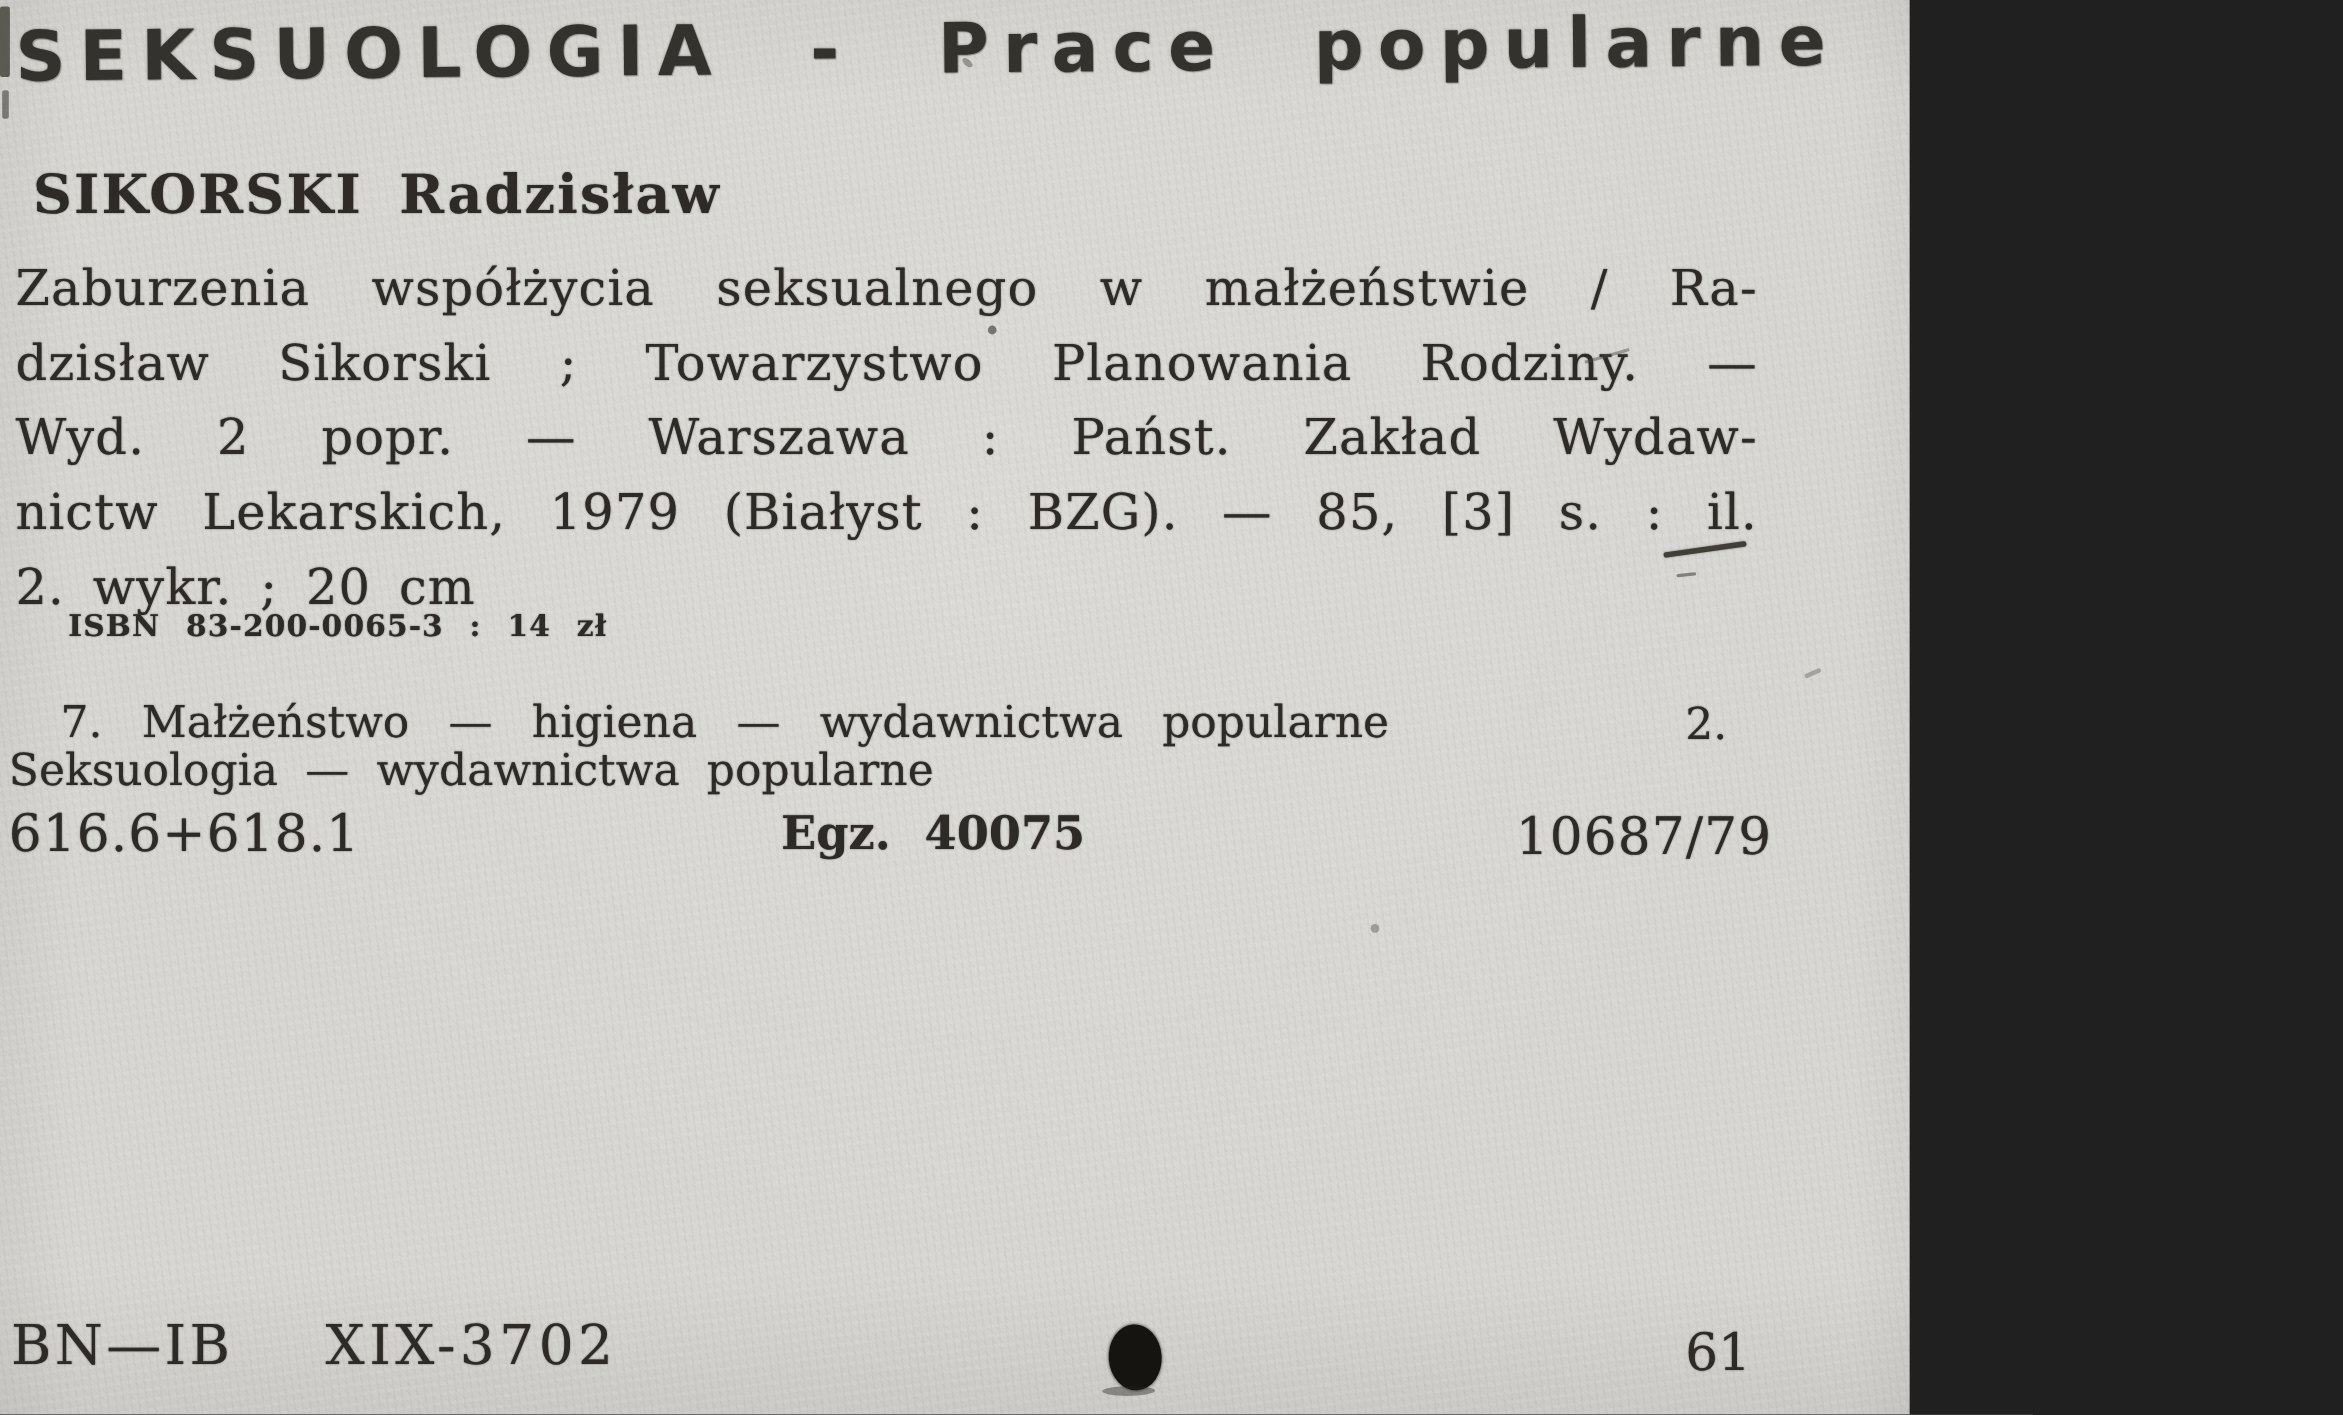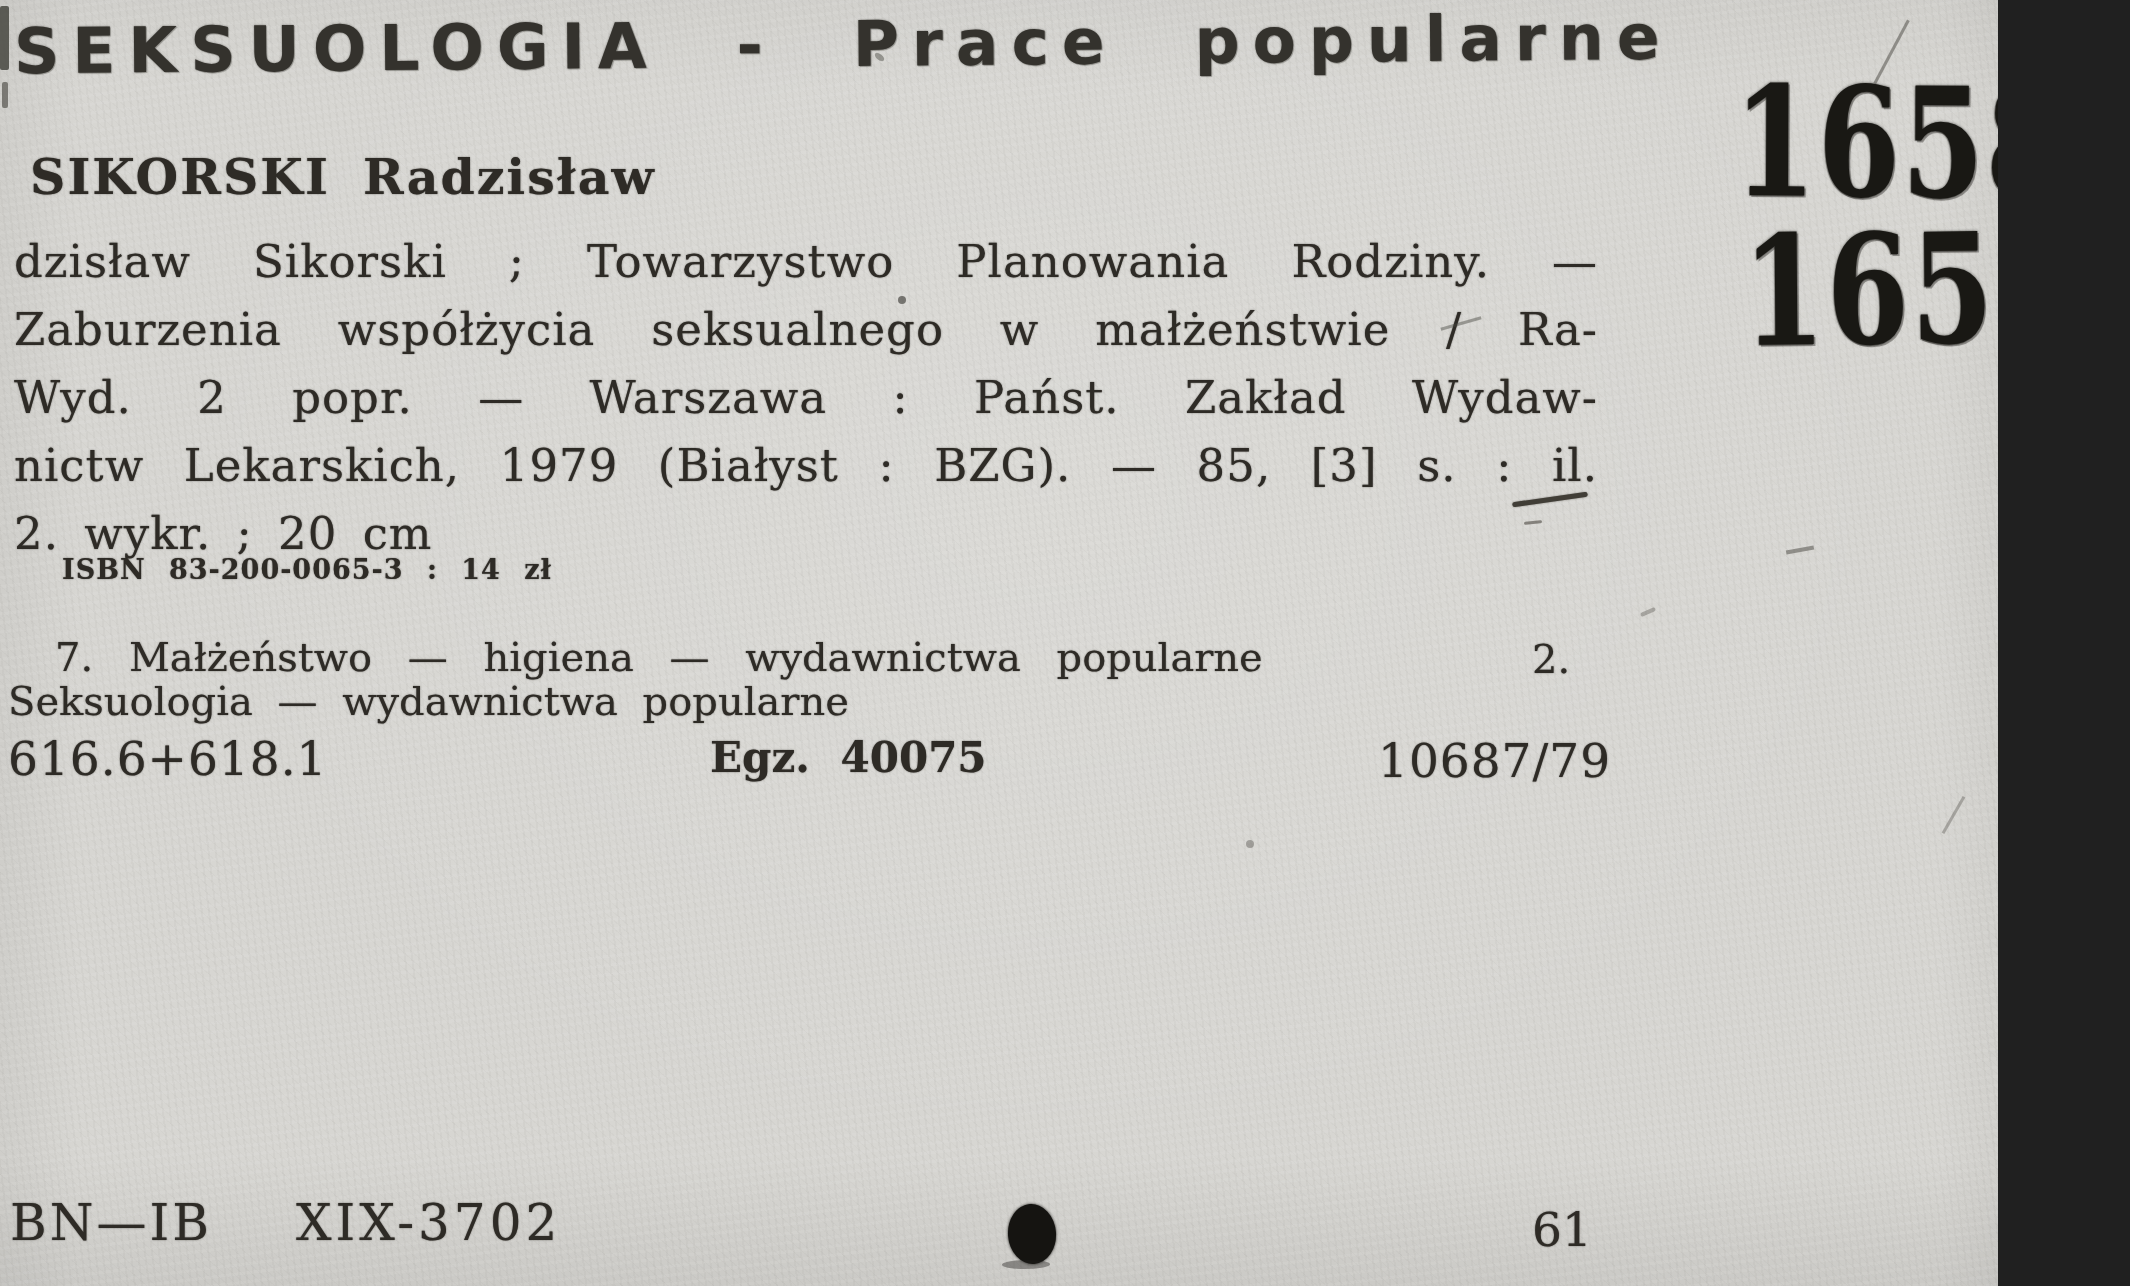--- a/index.html
+++ b/index.html
@@ -1,17 +1,17 @@
 <!DOCTYPE html>
 <html><head>
 <meta charset="utf-8">
 <style>
   html,body{margin:0;padding:0;background:#202020;}
   .card{
-    position:relative;width:1998px;height:1286px;overflow:hidden;
+    position:relative;width:1736px;height:1286px;overflow:hidden;
     background:
       radial-gradient(ellipse at 52% 38%, rgba(255,255,255,.10), rgba(255,255,255,0) 62%),
       linear-gradient(180deg, rgba(0,0,0,.03), rgba(0,0,0,0) 7%, rgba(0,0,0,0) 90%, rgba(0,0,0,.06)),
       linear-gradient(90deg, rgba(0,0,0,.04), rgba(0,0,0,0) 4%, rgba(0,0,0,0) 97%, rgba(0,0,0,.03)),
       #d7d6d2;
     font-family:"DejaVu Serif", serif;
     color:#2e2b26;
   }
   .grain{
     position:absolute;inset:0;pointer-events:none;
@@ -94,22 +94,22 @@
   <div class="grain artifact"></div>
 
   <div class="header">SEKSUOLOGIA - Prace popularne</div>
 
   <div class="stamp stamp-1">16588</div>
   <div class="stamp stamp-2">16587</div>
 
   <div class="author typed">SIKORSKI Radzisław</div>
 
   <div class="desc">
+    <div class="ln typed">Zaburzenia współżycia seksualnego w małżeństwie / Ra-</div>
     <div class="ln typed">dzisław Sikorski ; Towarzystwo Planowania Rodziny. —</div>
-    <div class="ln typed">Zaburzenia współżycia seksualnego w małżeństwie / Ra-</div>
     <div class="ln typed">Wyd. 2 popr. — Warszawa : Państ. Zakład Wydaw-</div>
     <div class="ln typed">nictw Lekarskich, 1979 (Białyst : BZG). — 85, [3] s. : il.</div>
     <div class="ln lastln typed">2. wykr. ; 20 cm</div>
   </div>
 
   <div class="pencil-underline artifact"></div>
   <div class="pencil-tick artifact"></div>
 
   <div class="isbn typed">ISBN 83-200-0065-3 : 14 zł</div>
 

